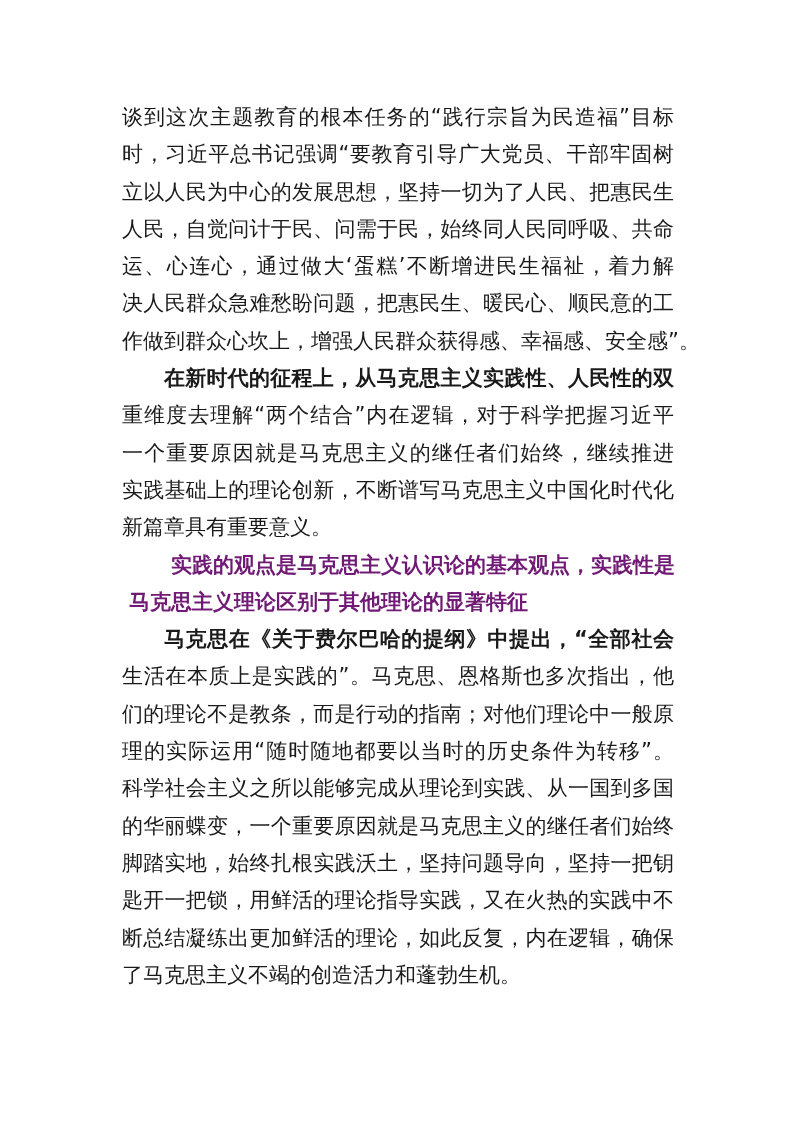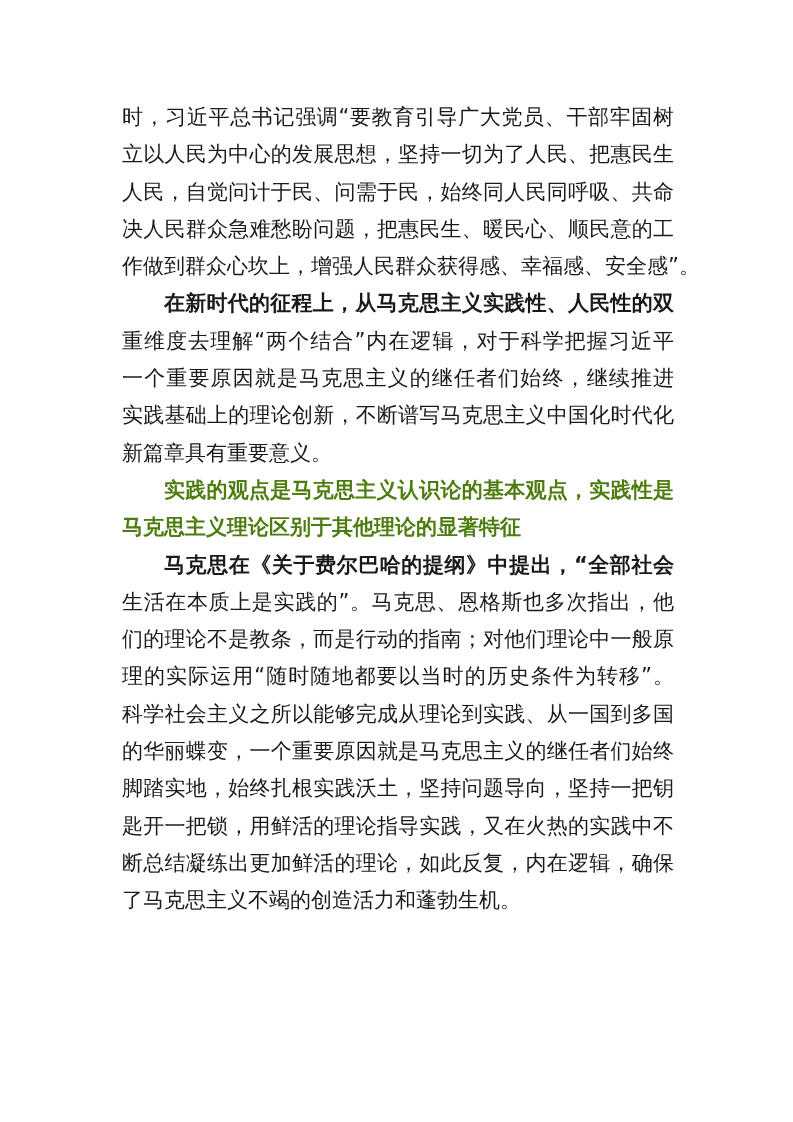--- a/index.html
+++ b/index.html
@@ -32,32 +32,35 @@
     }
     .line.last {
       text-align-last: left;
     }
     .line.indent {
       padding-left: 42px;
       font-weight: bold;
     }
     .heading .line {
       font-weight: bold;
-      color: #4d7c0f;
+      color: #701a75;
+      margin-left: 7px;
     }
   </style>
 </head>
 <body>
 
 <div class="page">
 
   <div class="para">
+    <div class="line">谈到这次主题教育的根本任务的“践行宗旨为民造福”目标</div>
     <div class="line">时，习近平总书记强调“要教育引导广大党员、干部牢固树</div>
     <div class="line">立以人民为中心的发展思想，坚持一切为了人民、把惠民生</div>
     <div class="line">人民，自觉问计于民、问需于民，始终同人民同呼吸、共命</div>
+    <div class="line">运、心连心，通过做大‘蛋糕’不断增进民生福祉，着力解</div>
     <div class="line">决人民群众急难愁盼问题，把惠民生、暖民心、顺民意的工</div>
     <div class="line">作做到群众心坎上，增强人民群众获得感、幸福感、安全感”。</div>
   </div>
 
   <div class="para">
     <div class="line indent">在新时代的征程上，从马克思主义实践性、人民性的双</div>
     <div class="line">重维度去理解“两个结合”内在逻辑，对于科学把握习近平</div>
     <div class="line">一个重要原因就是马克思主义的继任者们始终，继续推进</div>
     <div class="line">实践基础上的理论创新，不断谱写马克思主义中国化时代化</div>
     <div class="line last">新篇章具有重要意义。</div>

